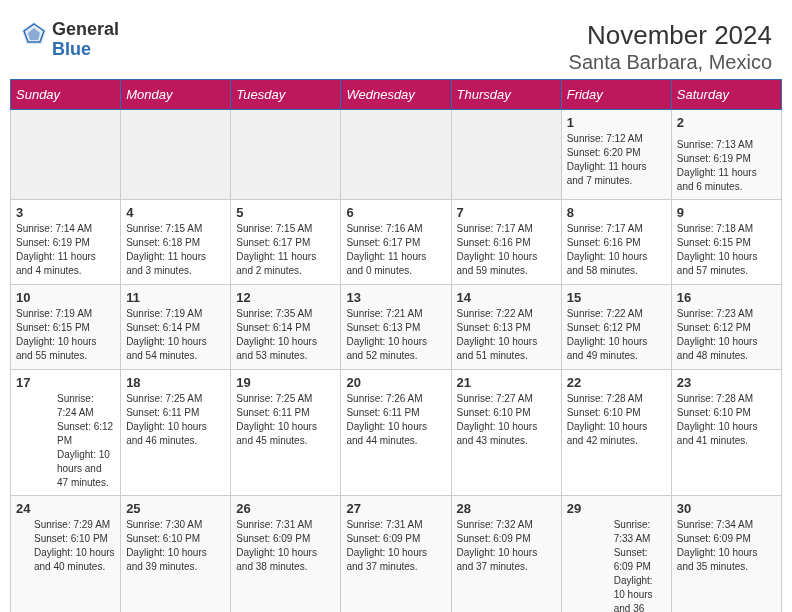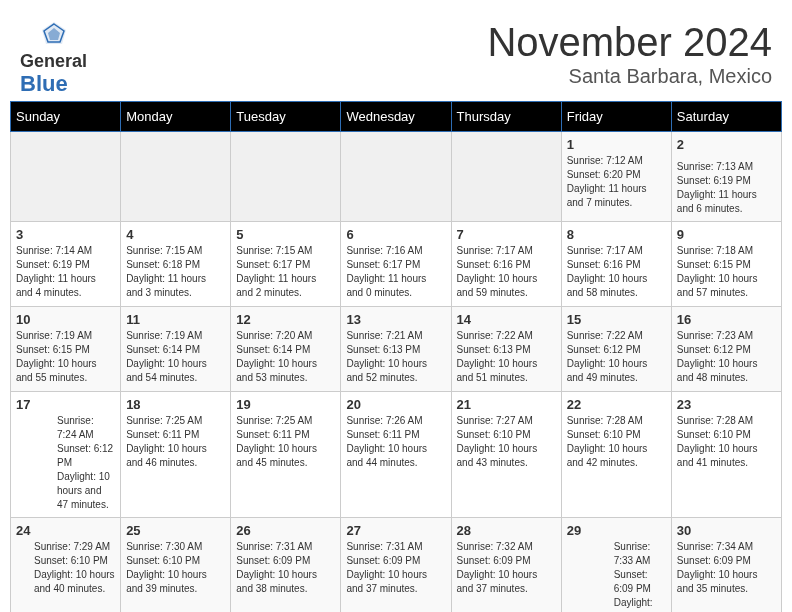--- a/index.html
+++ b/index.html
@@ -11,63 +11,63 @@
       padding: 10px;
     }
     .header {
       display: flex;
       justify-content: space-between;
       align-items: flex-start;
       padding: 10px 10px 5px 10px;
     }
     .logo {
       display: flex;
-      align-items: center;
+      align-items: flex-start;
       gap: 4px;
-      flex-direction: column;
     }
     .logo-text {
       display: flex;
       flex-direction: column;
       line-height: 1.1;
     }
     .logo-general {
       font-size: 18px;
       font-weight: bold;
       color: #333;
     }
     .logo-blue {
-      font-size: 22px;
+      font-size: 18px;
       font-weight: bold;
       color: #2e6db4;
     }
     .logo-icon {
       width: 28px;
       height: 28px;
     }
     .title-block {
       text-align: right;
     }
     .month-title {
-      font-size: 40px;
+      font-size: 26px;
       font-weight: 300;
       color: #333;
     }
     .location {
       font-size: 20px;
       color: #555;
     }
     table {
       width: 100%;
       border-collapse: collapse;
       table-layout: fixed;
     }
     thead tr {
-      background-color: #000000;
+      background-color: #be185d;
       color: white;
+      font-style: italic;
     }
     thead th {
       padding: 7px 5px;
       font-size: 13px;
       font-weight: normal;
       text-align: left;
       border: 1px solid #2e6db4;
     }
     tbody td {
       border: 1px solid #ccc;
@@ -204,21 +204,21 @@
 Daylight: 10 hours and 55 minutes.</div>
         </td>
         <td>
           <span class="day-num">11</span>
           <div class="day-info" style="white-space: pre-line;">Sunrise: 7:19 AM
 Sunset: 6:14 PM
 Daylight: 10 hours and 54 minutes.</div>
         </td>
         <td>
           <span class="day-num">12</span>
-          <div class="day-info" style="white-space: pre-line;">Sunrise: 7:20 AM
+          <div class="day-info" style="white-space: pre-line;">Sunrise: 7:35 AM
 Sunset: 6:14 PM
 Daylight: 10 hours and 53 minutes.</div>
         </td>
         <td>
           <span class="day-num">13</span>
           <div class="day-info" style="white-space: pre-line;">Sunrise: 7:21 AM
 Sunset: 6:13 PM
 Daylight: 10 hours and 52 minutes.</div>
         </td>
         <td>

